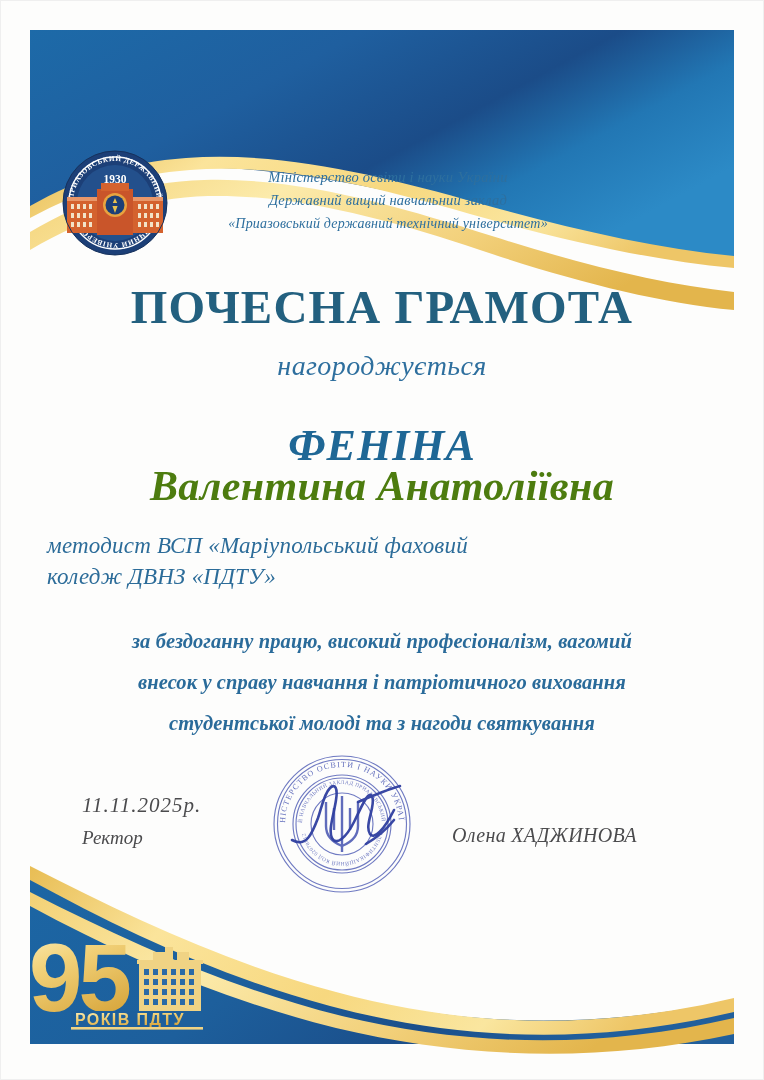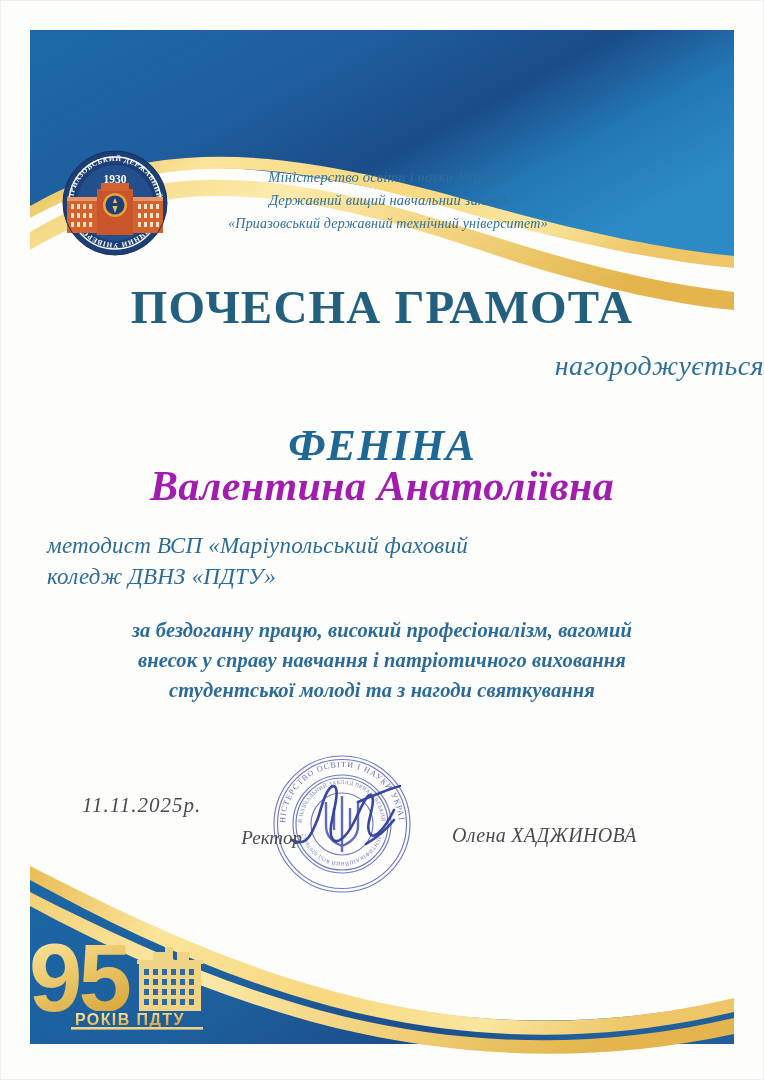--- a/index.html
+++ b/index.html
@@ -31,61 +31,61 @@
   #ministry .ln3{ font-size:14px;font-style:italic; }
 
   
   #title{
     position:absolute; left:0; top:281px; width:764px; text-align:center;
     font-family:"Liberation Serif", serif; font-weight:700;
     font-size:47px; line-height:52px; color:#23607f;
     letter-spacing:1.2px;
   }
   #subtitle{
-    position:absolute; left:0; top:350px; width:764px; text-align:right;
+    position:absolute; left:0; top:350px; width:764px; text-align:center;
     font-family:"Liberation Serif", serif; font-style:italic;
     font-size:28px; color:#2e6f9e; letter-spacing:.4px;
   }
 
   
   #surname{
     position:absolute; left:0; top:408px; width:764px; text-align:center;
     font-family:"Liberation Serif", serif; font-style:italic; font-weight:700;
     font-size:44px; color:#1f6795; letter-spacing:1px;margin-top:12px;
   }
   #givenname{
     position:absolute; left:0; top:462px; width:764px; text-align:center;
     font-family:"Liberation Serif", serif; font-style:italic; font-weight:700;
-    font-size:42px; color:#a21caf; letter-spacing:.4px;
+    font-size:42px; color:#4d7c0f; letter-spacing:.4px;
   }
 
   
   #position{
     position:absolute; left:0; top:530px; width:764px; text-align:left;
     font-family:"Liberation Serif", serif; font-style:italic;
     font-size:23px; line-height:31px; color:#2c6c99; letter-spacing:.2px;margin-left:47px;
   }
   #position .ln{ display:block; }
 
   
   #citation{
     position:absolute; left:0; top:615px; width:764px; text-align:center;
     font-family:"Liberation Serif", serif; font-style:italic; font-weight:700;
     font-size:20.5px; line-height:30px; color:#2a6b9a; letter-spacing:.1px;
   }
-  #citation .ln{ display:block; }
+  #citation .ln{ display:block;margin-top:11px; }
 
   
   #sig-left{
     position:absolute; left:82px; top:793px; width:220px;
     font-family:"Liberation Serif", serif; font-style:italic;
     color:#4b4b4d;
   }
   #sig-date{ font-size:21px; letter-spacing:1px; display:block; }
-  #sig-role{ font-size:19px; display:block; margin-top:9px;text-align:right; }
+  #sig-role{ font-size:19px; display:block; margin-top:9px; }
   #sig-name{
     position:absolute; left:452px; top:824px; width:260px;
     font-family:"Liberation Serif", serif; font-style:italic;
     font-size:20px; color:#4b4b4d; letter-spacing:.3px; white-space:nowrap;
   }
   #seal{ position:absolute; left:262px; top:752px; width:160px; height:145px; }
 
   
   #anniv{ position:absolute; left:27px; top:925px; width:195px; height:115px; }
 </style>

